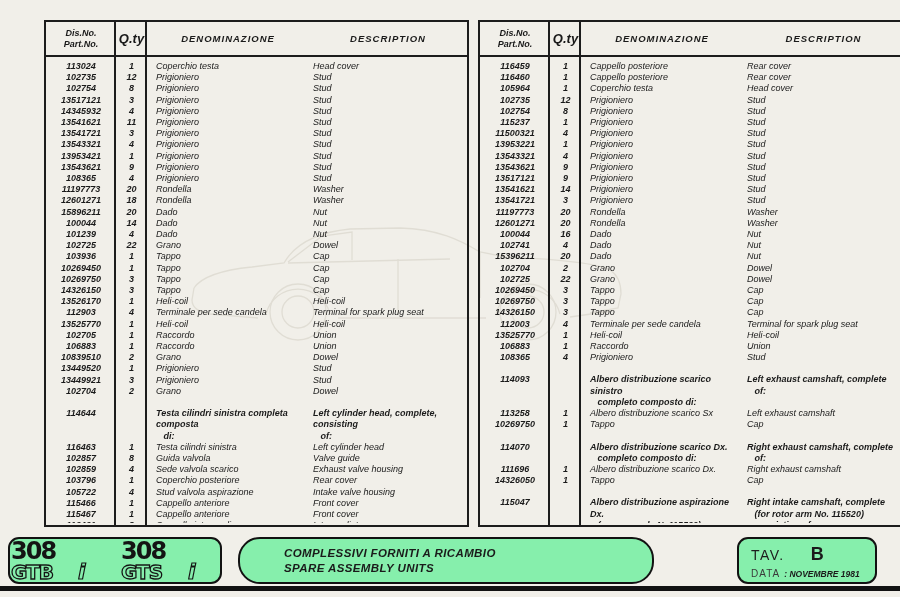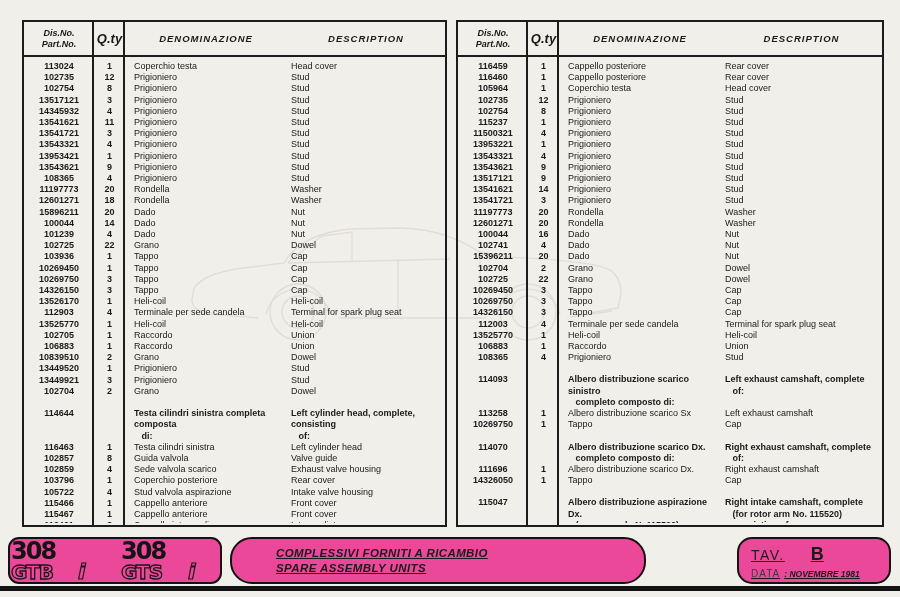--- a/index.html
+++ b/index.html
@@ -8,55 +8,55 @@
     background:#f1efe9;color:#1a1a1a;
     font-family:"Liberation Sans",sans-serif;
   }
   
   .watermark{position:absolute;left:188px;top:196px;width:448px;height:152px;}
   .watermark *{stroke:#e0ddd4;fill:none;stroke-width:1.3;}
 
   
   .parts-table{
     position:absolute;top:20px;height:507px;box-sizing:border-box;
-    border:2px solid #1c1c1c;background:transparent;
+    border:2px solid #1c1c1c;background:transparent;margin-left:22px;
   }
   #table-left{left:22px;width:425px;}
   #table-right{left:456px;width:428px;}
   .vline{position:absolute;top:0;bottom:0;width:2px;background:#1c1c1c;}
   .vline.v1{left:68px;}
   .vline.v2{left:99px;}
   .thead{
     display:grid;grid-template-columns:70px 31px 162px 1fr;
     height:33px;border-bottom:2px solid #1c1c1c;
   }
   .th{display:flex;align-items:center;justify-content:center;
       font-style:italic;font-weight:bold;}
   .th-no{font-size:9px;line-height:10.5px;white-space:pre-line;text-align:center;}
   .th-qty{font-size:13px;}
   .th-den,.th-desc{font-size:9.5px;letter-spacing:1px;}
-  .tbody{position:absolute;top:35px;left:0;right:0;bottom:2px;padding-top:4px;overflow:hidden;}
+  .tbody{position:absolute;top:35px;left:0;right:0;bottom:2px;padding-top:4px;overflow:hidden;font-style:italic;}
   .row{display:grid;grid-template-columns:70px 31px 162px 1fr;
        font-size:9px;line-height:11.2px;}
   .row.spacer{height:11px;}
   .c-no{text-align:center;font-weight:bold;}
   .c-qty{text-align:center;font-weight:bold;}
   .c-den{padding-left:9px;white-space:pre-wrap;}
   .c-desc{padding-left:4px;white-space:pre-wrap;}
   .row.bold .c-den,.row.bold .c-desc{font-weight:bold;}
 
   
   .footer-bar{position:absolute;left:0;top:586px;width:900px;height:5px;background:#121212;}
   .fbox{position:absolute;top:537px;height:47px;box-sizing:border-box;
-        border:2.5px solid #121212;border-radius:11px;background:#ec4899;text-decoration:underline;}
+        border:2.5px solid #121212;border-radius:11px;background:#86efac;}
   #box-logos{left:8px;width:214px;display:flex;align-items:center;justify-content:center;gap:10px;}
-  #box-caption{left:230px;width:416px;padding:7px 0 0 44px;border-radius:22px;}
+  #box-caption{left:238px;width:416px;padding:7px 0 0 44px;border-radius:22px;}
   .caption-line{font-size:11.5px;font-weight:bold;font-style:italic;
                 letter-spacing:0.4px;line-height:15px;}
-  #box-tav{left:737px;width:154px;padding:5px 0 0 12px;border-radius:15px;}
+  #box-tav{left:737px;width:140px;padding:5px 0 0 12px;}
   .tav-line{display:flex;align-items:baseline;}
   .tav-label{font-size:14px;letter-spacing:1.5px;color:#1d1d1d;}
   .tav-value{font-size:18px;font-weight:bold;margin-left:26px;}
   .data-line{display:flex;align-items:flex-end;margin-top:3px;}
   .data-label{font-size:10px;letter-spacing:1px;color:#3a3a3a;}
   .data-value{font-size:8.5px;font-weight:bold;font-style:italic;margin-left:4px;}
   svg text{font-family:"DejaVu Sans","Liberation Sans",sans-serif;}
 </style>
 </head>
 <body>

